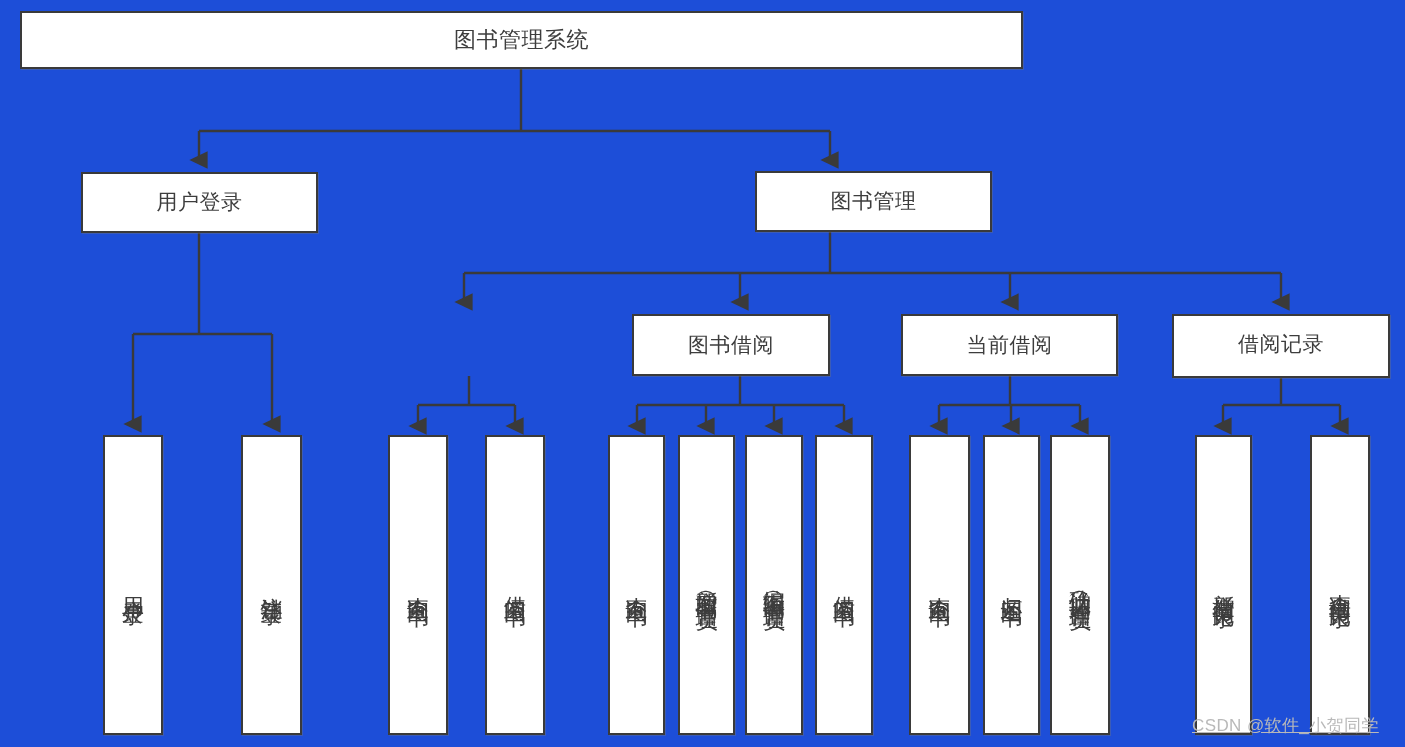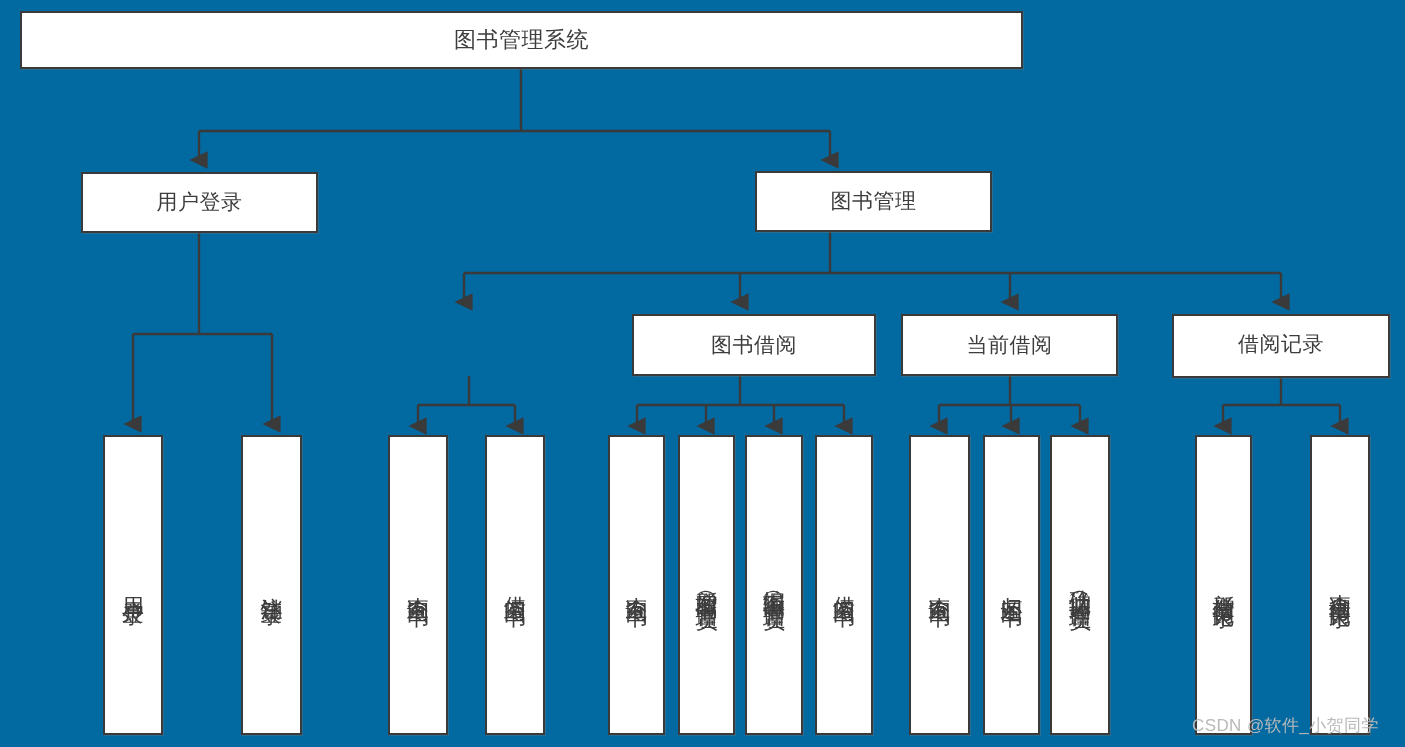--- a/index.html
+++ b/index.html
@@ -8,21 +8,21 @@
     padding: 0;
     background: #ffffff;
   }
   body {
     font-family: "Liberation Sans", "DejaVu Sans", sans-serif;
   }
   #diagram {
     position: relative;
     width: 1405px;
     height: 747px;
-    background: #0369a1;
+    background: #1d4ed8;
     overflow: hidden;
   }
   #edges {
     position: absolute;
     left: 0;
     top: 0;
     width: 1405px;
     height: 747px;
     pointer-events: none;
   }
@@ -68,20 +68,21 @@
   }
   .watermark {
     position: absolute;
     left: 1192px;
     top: 714px;
     font-size: 17px;
     color: #b9b9b9;
     white-space: nowrap;
     letter-spacing: 0.4px;
     font-family: "Liberation Sans", "DejaVu Sans", sans-serif;
+    text-decoration: underline;
   }
 </style>
 </head>
 <body>
 
 <div id="diagram">
 
   <svg id="edges" viewBox="0 0 1405 747" width="1405" height="747" xmlns="http://www.w3.org/2000/svg">
     <defs>
       <marker id="arrow" markerWidth="9" markerHeight="9" refX="4.2" refY="4.2" orient="auto" markerUnits="strokeWidth">
@@ -138,21 +139,21 @@
 
   <div class="node horiz" style="left:81px; top:172px; width:237px; height:61px;">
     <span class="label">用户登录</span>
   </div>
 
   <div class="node horiz" style="left:711px; top:171px; width:237px; height:61px;margin-left:44px;">
     <span class="label">图书管理</span>
   </div>
 
 
-  <div class="node horiz" style="left:632px; top:314px; width:244px; height:62px;">
+  <div class="node horiz" style="left:632px; top:314px; width:198px; height:62px;">
     <span class="label">图书借阅</span>
   </div>
 
   <div class="node horiz" style="left:901px; top:314px; width:217px; height:62px;">
     <span class="label">当前借阅</span>
   </div>
 
   <div class="node horiz" style="left:1172px; top:314px; width:218px; height:64px;font-family:Liberation Mono, monospace;">
     <span class="label">借阅记录</span>
   </div>

